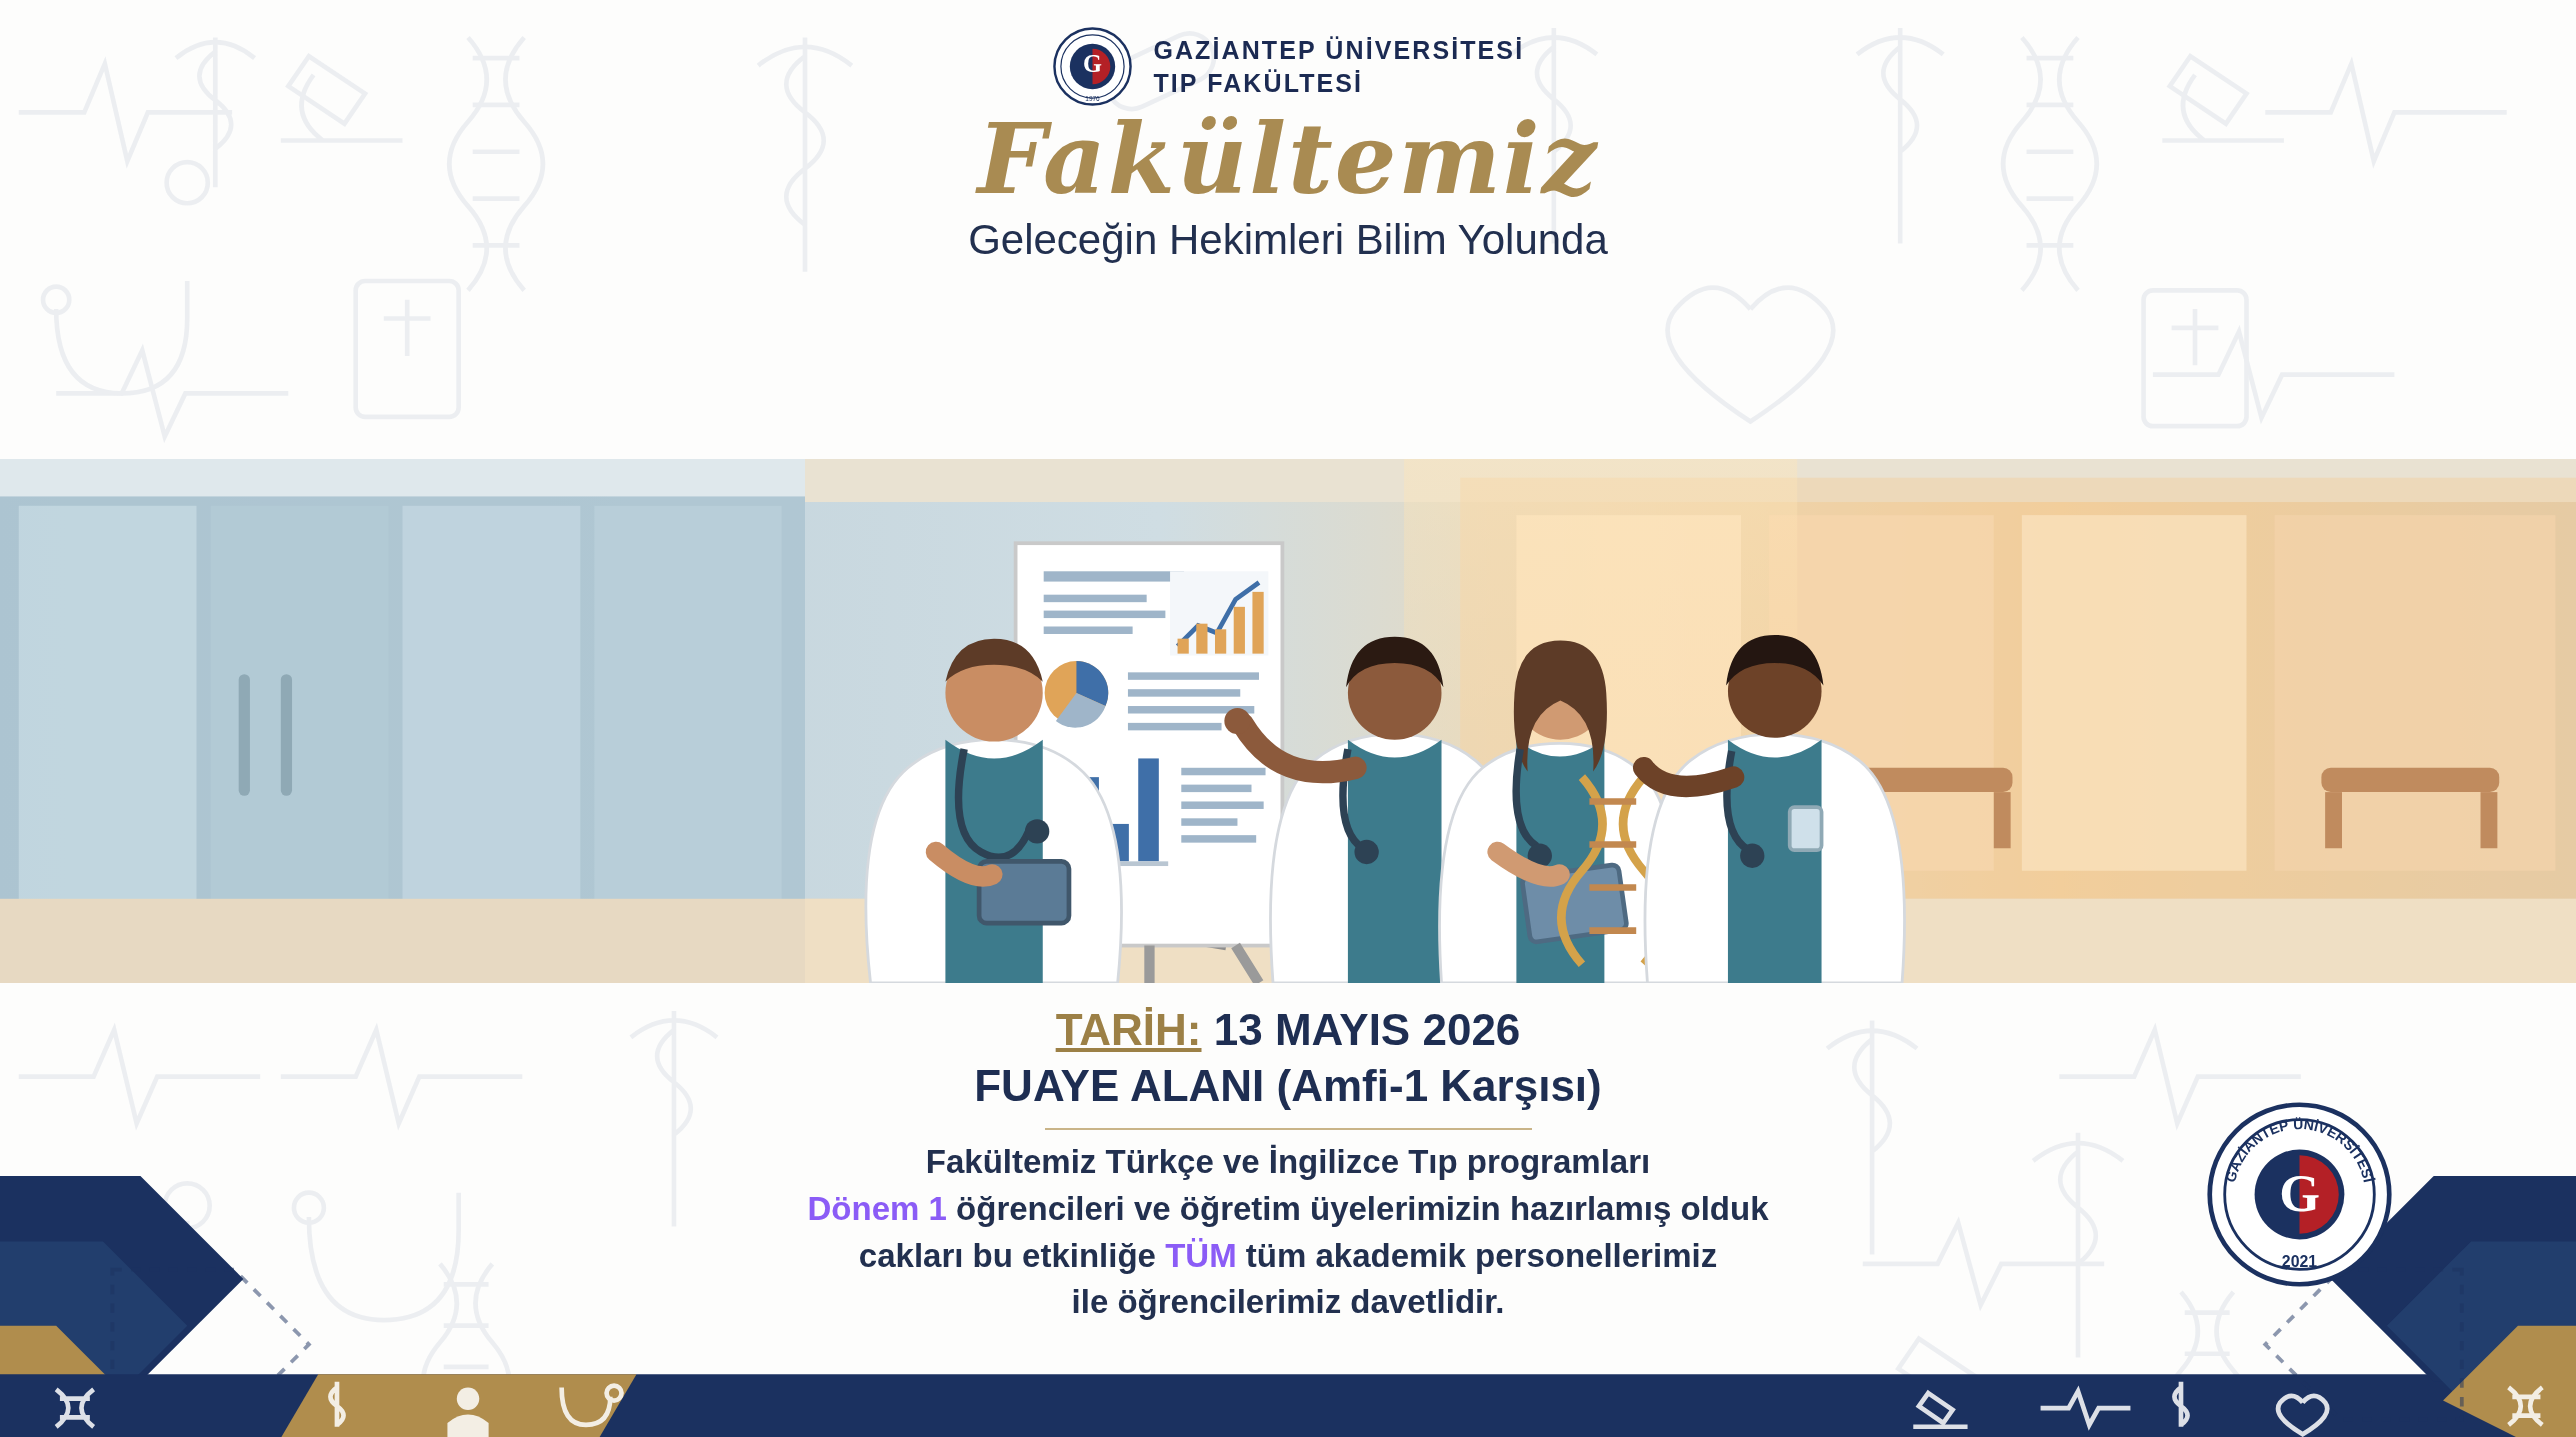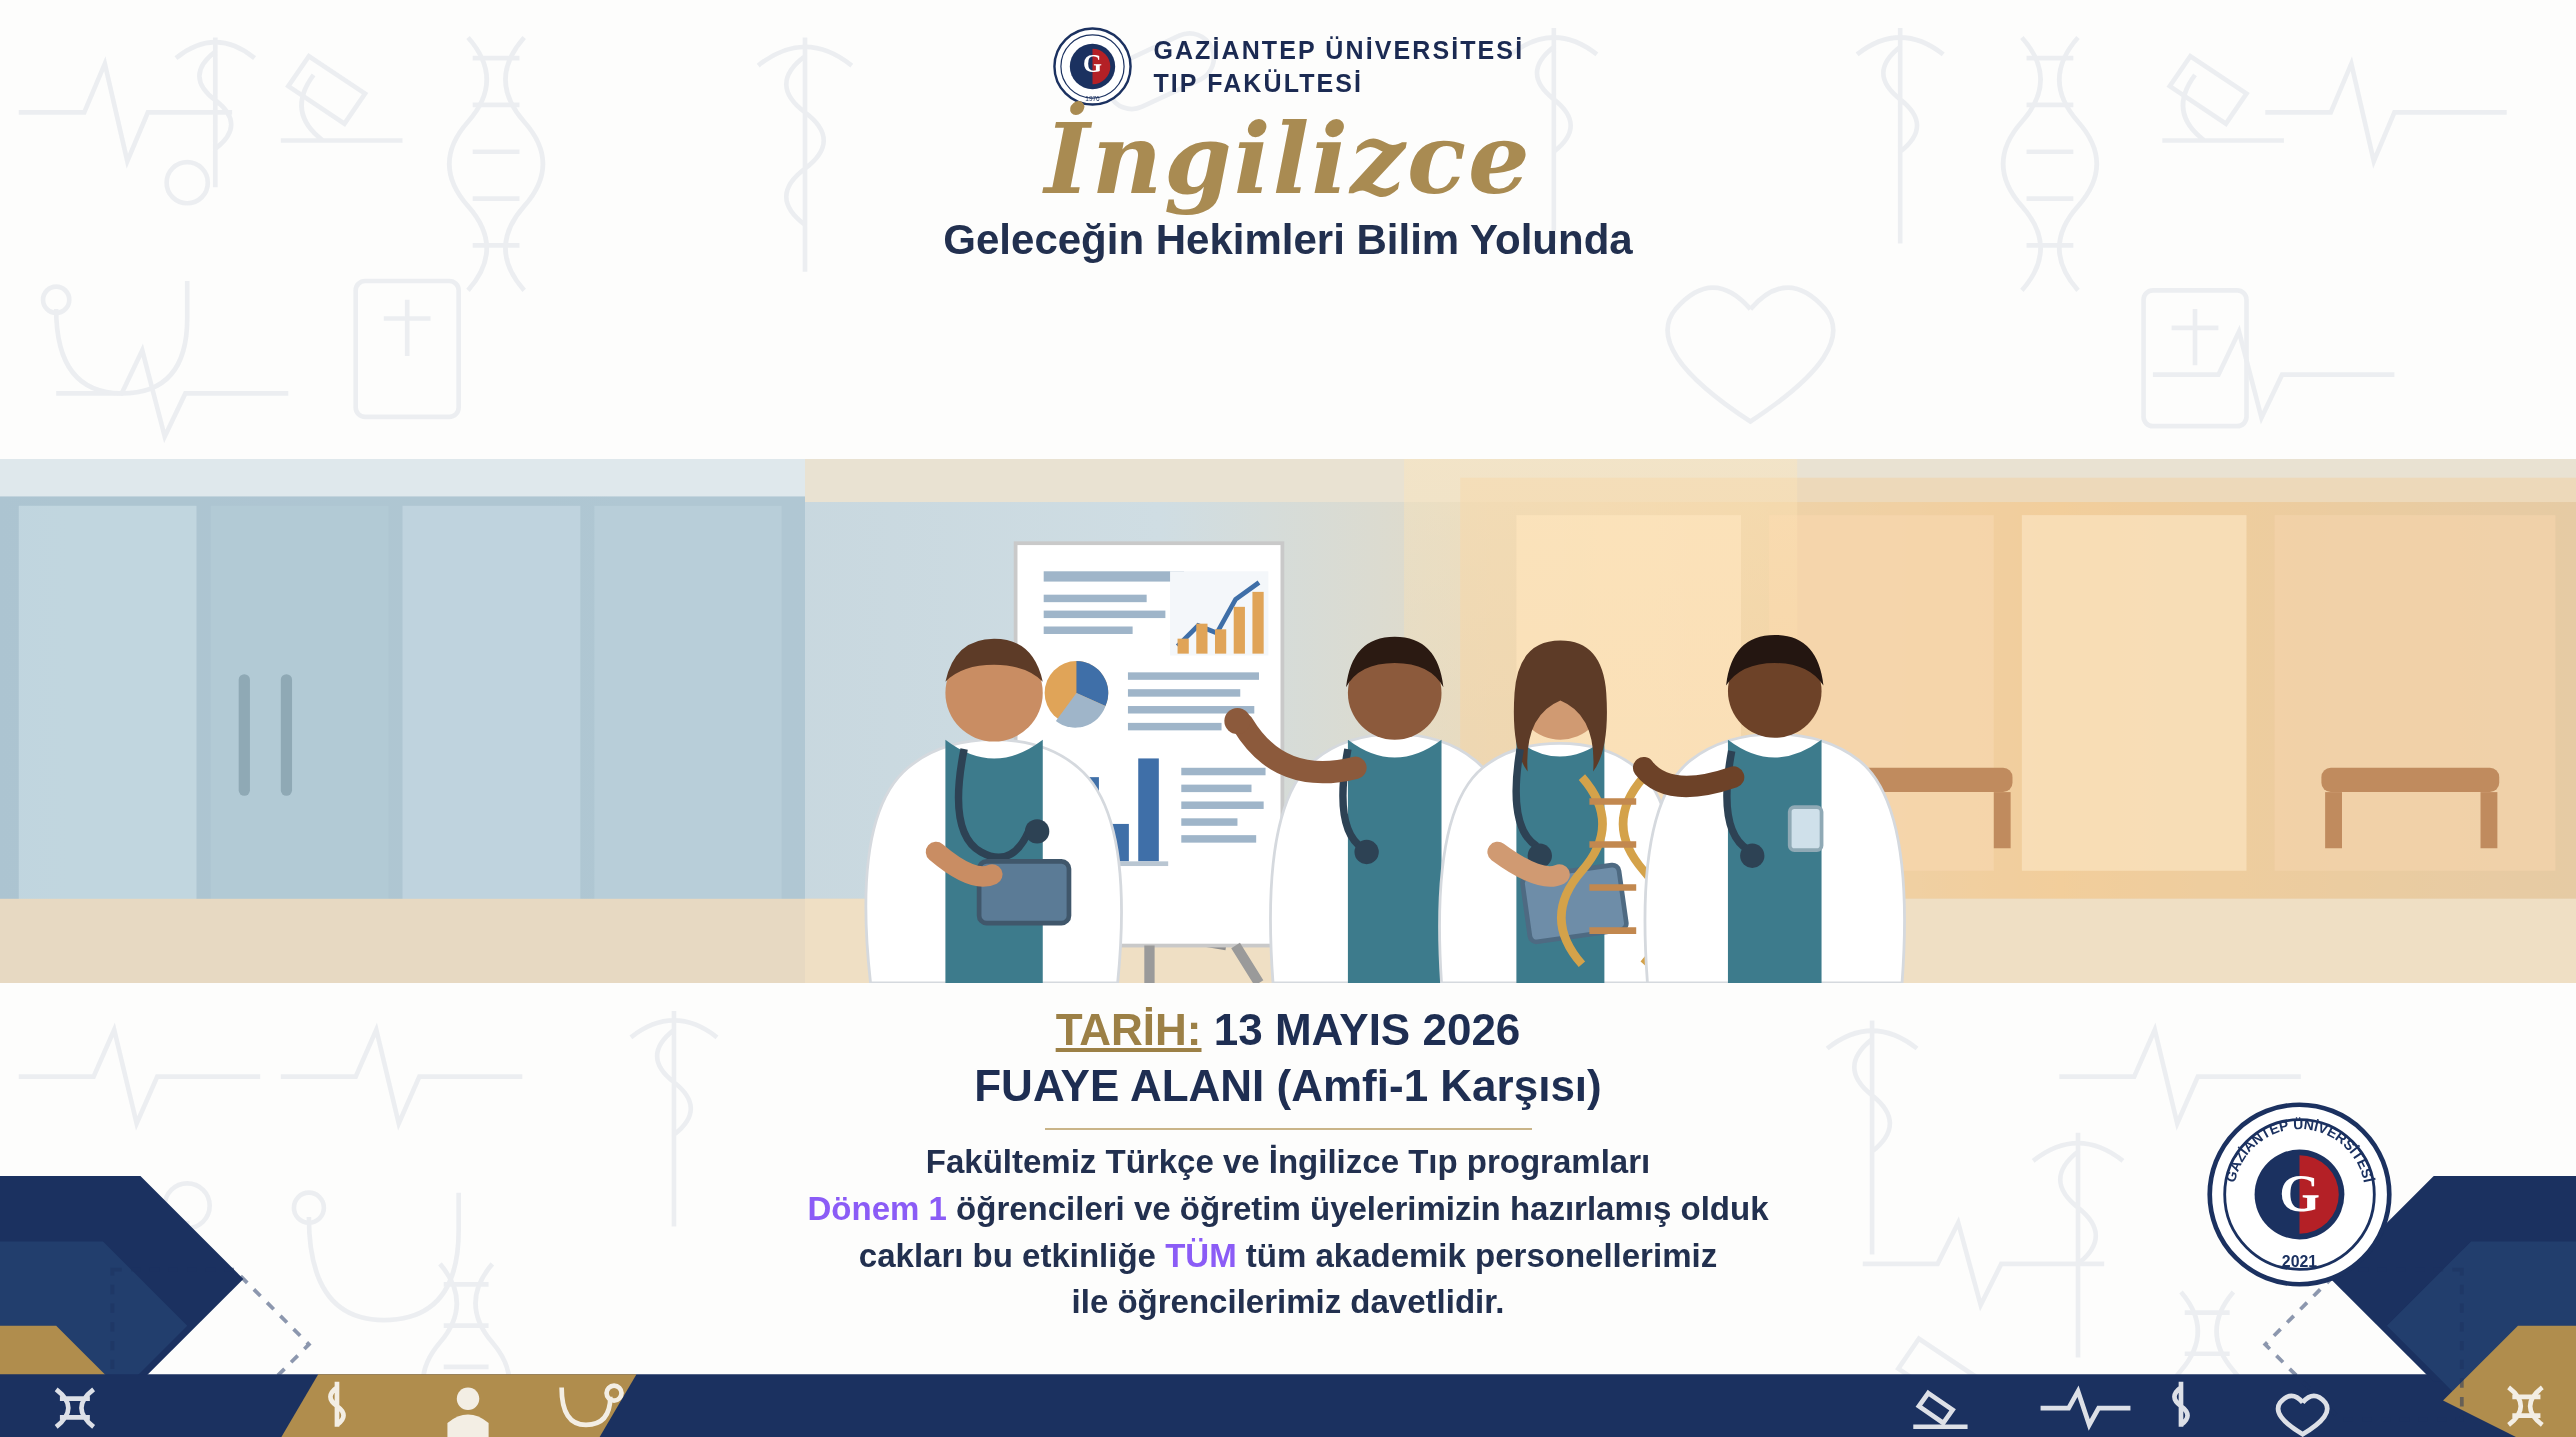--- a/index.html
+++ b/index.html
@@ -50,21 +50,21 @@
     margin-top:1.9px;
     font-family:"DejaVu Serif", serif;
     font-style:italic;font-weight:bold;
     font-size:97px;color:#a98b52;
     line-height:1.05;letter-spacing:1.9px;
     position:relative;z-index:5;
     text-align:center;
   }
   .subtitle{
     margin-top:5.6px;
-    font-size:42px;font-weight:bold;color:#22304f;
+    font-size:42px;font-weight:normal;color:#22304f;
     position:relative;z-index:5;text-align:right;
   }
 
   
   .illu{
     position:absolute;top:459px;left:0;right:0;height:524px;
     overflow:hidden;
   }
   .illu svg{display:block;width:100%;height:100%;}
 
@@ -210,21 +210,21 @@
           <text x="50" y="57" font-size="30" font-family="Liberation Serif, serif" font-weight="bold" fill="#ffffff" text-anchor="middle">G</text>
           <text x="50" y="92" font-size="8" font-family="Liberation Sans, sans-serif" fill="#1b3160" text-anchor="middle">1976</text>
         </svg>
       </span>
       <span class="brand-text">
         <span>GAZİANTEP ÜNİVERSİTESİ</span>
         <span>TIP FAKÜLTESİ</span>
       </span>
     </div>
 
-    <div class="title-script">İngilizce</div>
+    <div class="title-script">Fakültemiz</div>
     <div class="subtitle">Geleceğin Hekimleri Bilim Yolunda</div>
   </div>
 
   <div class="illu">
     <svg viewBox="0 0 2752 560" preserveAspectRatio="none" aria-hidden="true">
       <defs>
         <linearGradient id="bgL" x1="0" y1="0" x2="1" y2="0">
           <stop offset="0" stop-color="#b9ccd6"></stop>
           <stop offset="0.45" stop-color="#cfdde3"></stop>
           <stop offset="0.62" stop-color="#e8d9bd"></stop>

